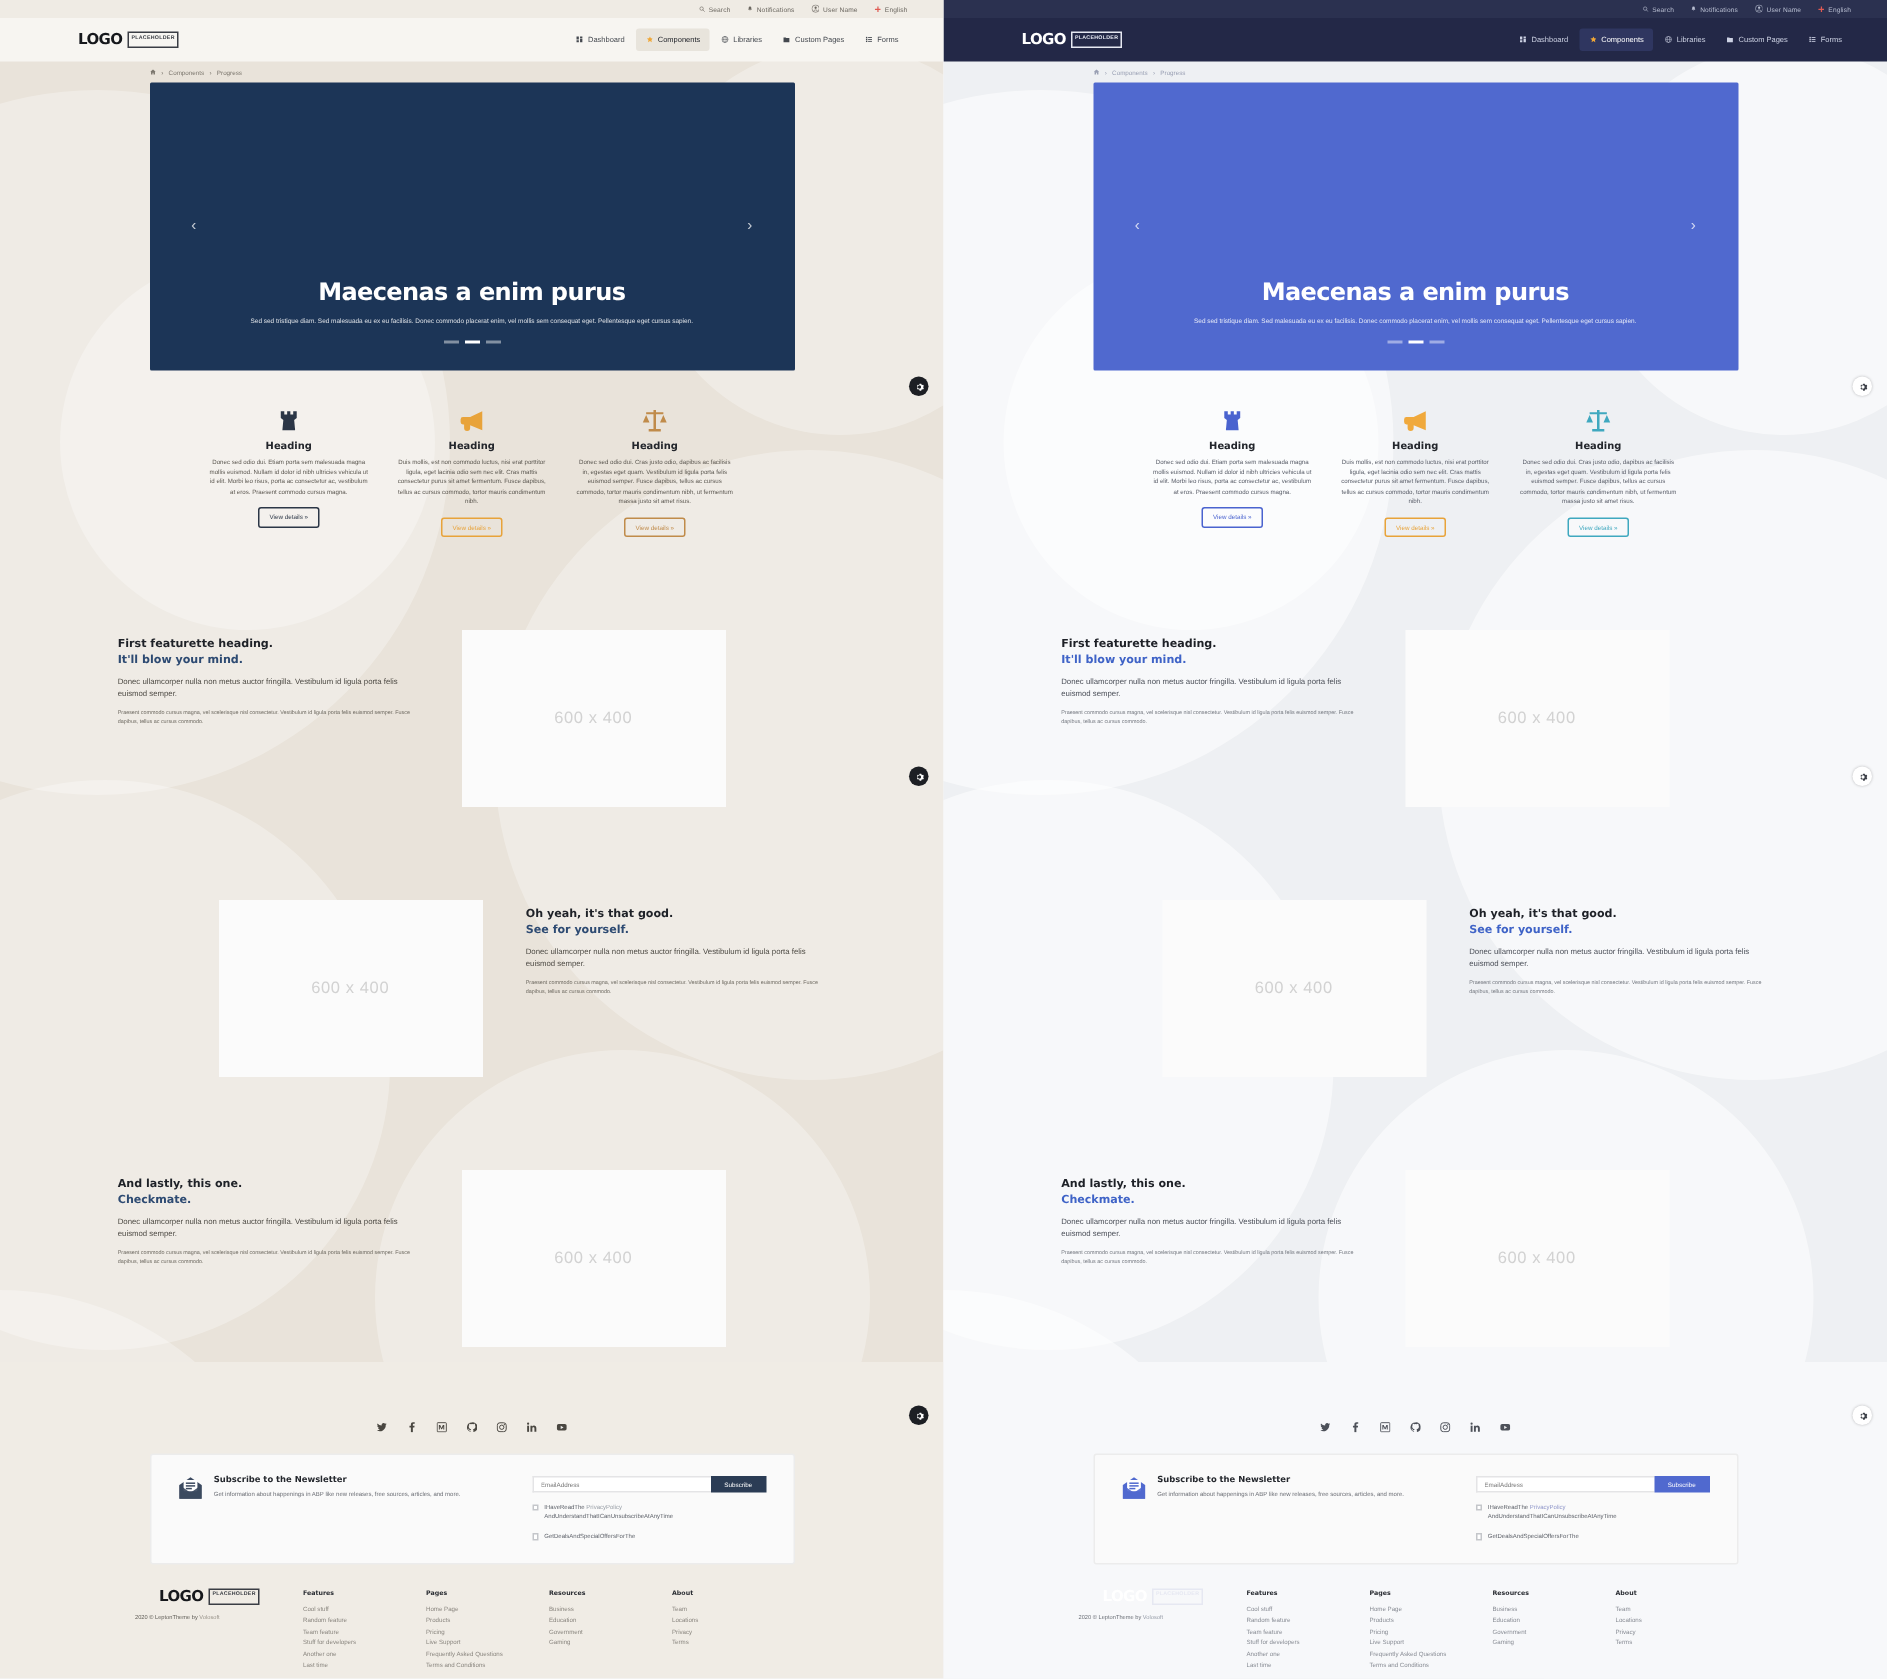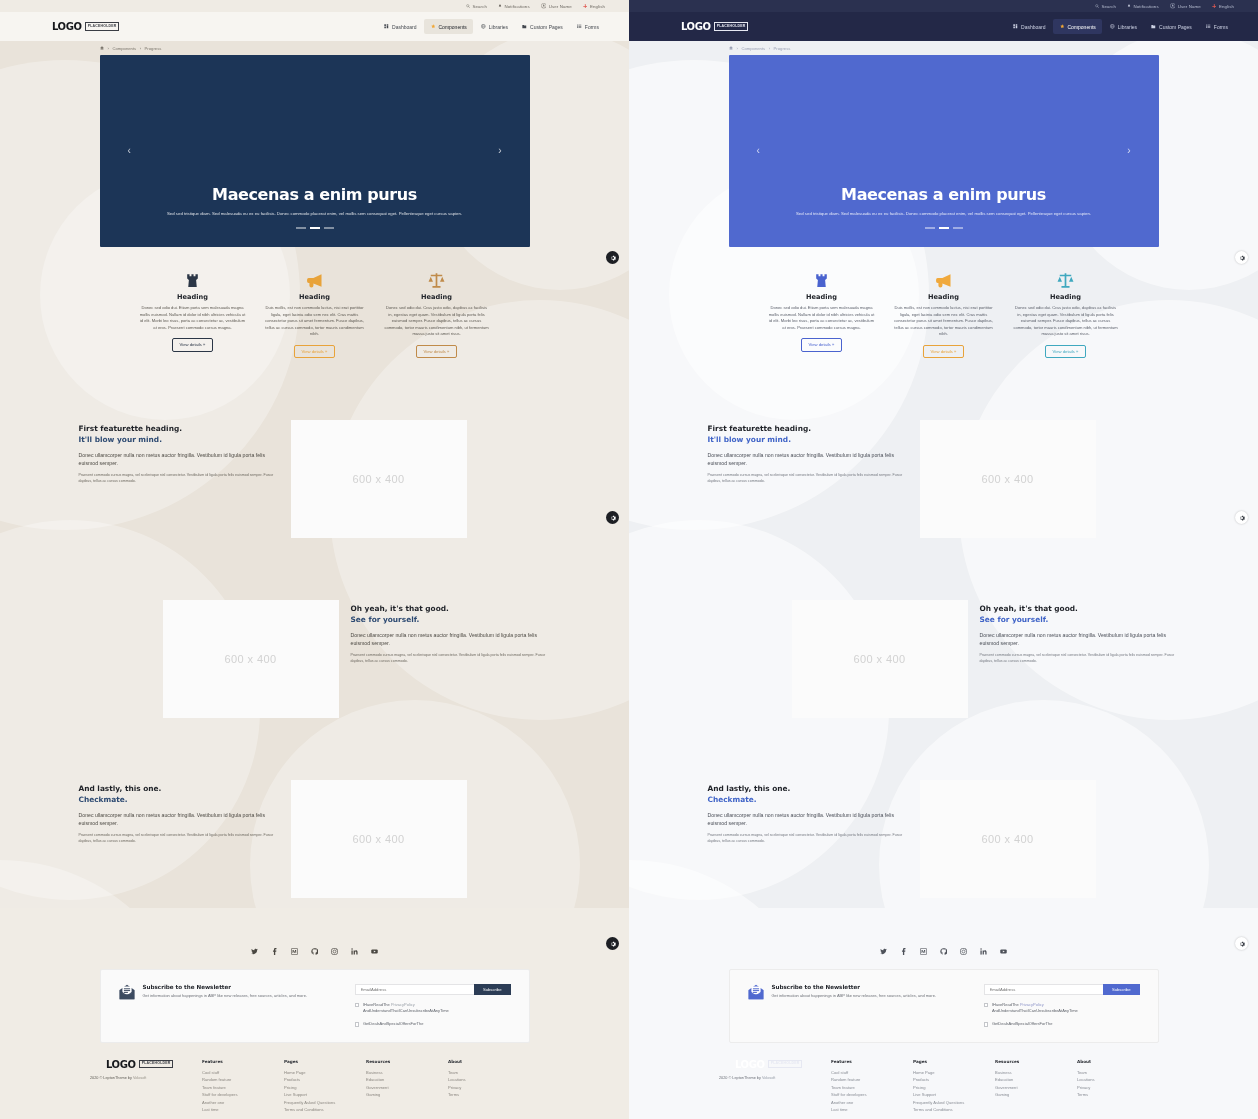--- a/index.html
+++ b/index.html
@@ -23,21 +23,21 @@
   .dark  .utilbar { background:#2b3150; color:#b9bfd2; }
   .utilbar .ui { display:flex; align-items:center; gap:2.5px; }
   .utilbar svg { display:block; }
 
   
   .navbar { position:relative; height:29px; display:flex; align-items:center; z-index:5;
             padding:0 24px 0 36px; }
   .light .navbar { background:#f7f5f1; }
   .dark  .navbar { background:#232847; }
 
-  .logo { display:flex; align-items:center; gap:3px;padding-left:16px; }
+  .logo { display:flex; gap:3px;padding-left:16px; }
   .logo .word { font-family:"DejaVu Sans", sans-serif; font-weight:700; font-size:10px; letter-spacing:-.4px; }
   .light .logo .word { color:#16181c; }
   .dark  .logo .word { color:#ffffff; }
   .logo .tagbox { font-size:3.5px; font-weight:700; letter-spacing:.2px; padding:1.5px 2px;
                   border:.5px solid currentColor; line-height:1; }
   .light .logo .tagbox { color:#3a3d44; }
   .dark  .logo .tagbox { color:#e6e8f2; }
 
   .mainnav { margin-left:auto; display:flex; align-items:center; gap:2px; }
   .navitem { display:flex; align-items:center; gap:3px; font-size:5px; padding:4.5px 6px; border-radius:2px;
@@ -84,21 +84,21 @@
   .dark  .card p { color:#5c606b; }
   .btn-outline { display:inline-block; margin-top:7px; font-size:4.2px; padding:3.2px 7px;
                  border-radius:2px; border:.6px solid; background:transparent; }
   .light .c1 .btn-outline { color:#2b3646; border-color:#2b3646; }
   .dark  .c1 .btn-outline { color:#4a63cf; border-color:#4a63cf; }
   .c2 .btn-outline { color:#e8a33a; border-color:#e8a33a; }
   .light .c3 .btn-outline { color:#c08b4a; border-color:#c08b4a; }
   .dark  .c3 .btn-outline { color:#3fa8bf; border-color:#3fa8bf; }
 
   
-  .feat { position:relative; z-index:4; display:flex; align-items:flex-start; gap:12px;
+  .feat { position:relative; z-index:4; display:flex; align-items:flex-start; gap:29px;
           width:472px; margin:0 auto; }
   .feat.rev { flex-direction:row-reverse; }
   .feat .txt { width:200px; padding-top:4px; }
   .feat h2 { font-size:7.4px; font-weight:700; line-height:1.45; font-family:"DejaVu Sans", sans-serif; }
   .light .feat h2 { color:#1e2127; }
   .dark  .feat h2 { color:#1e2127; }
   .feat h2 .sub { display:block; }
   .light .feat h2 .sub { color:#2d4a72; }
   .dark  .feat h2 .sub { color:#3f63c7; }
   .feat .lead { font-size:5.2px; line-height:1.62; margin-top:5px; }

